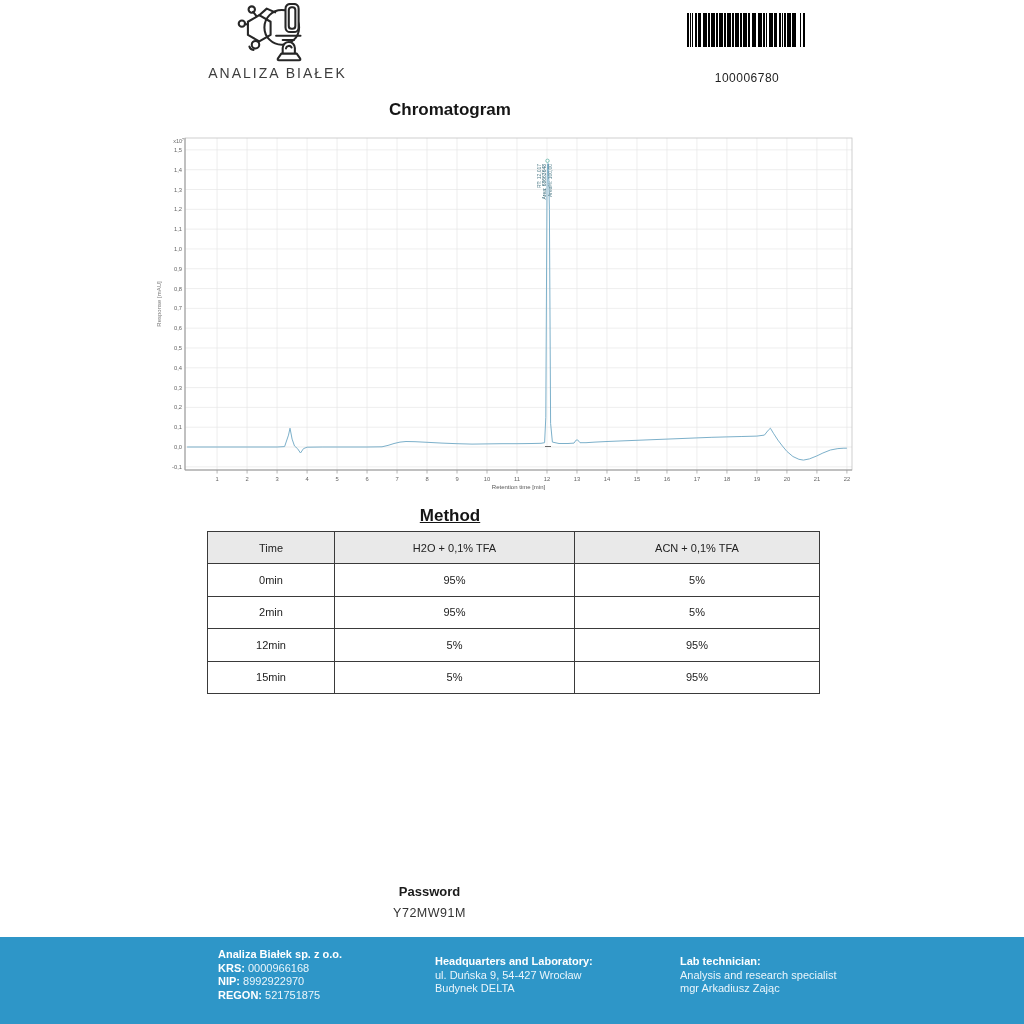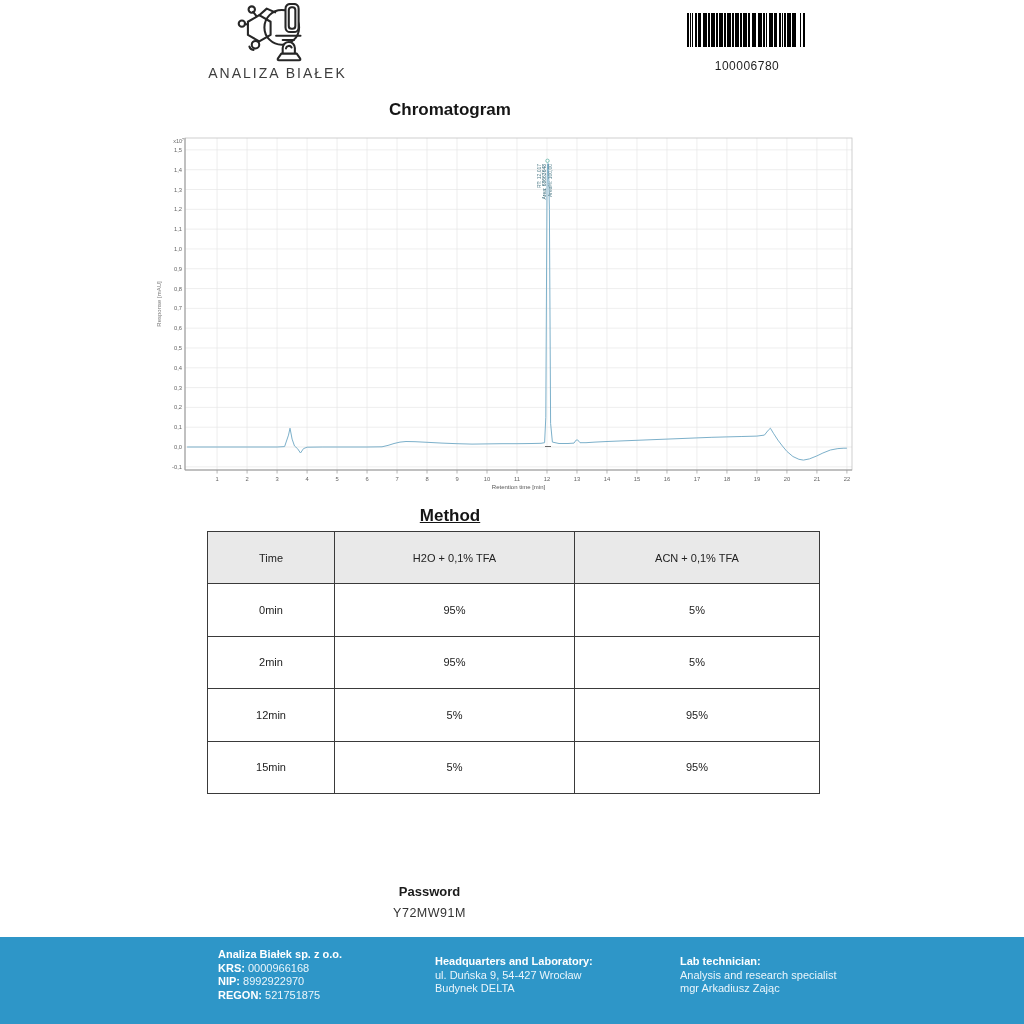--- a/index.html
+++ b/index.html
@@ -5,33 +5,33 @@
   html,body{margin:0;padding:0;background:#fff;}
   body{font-family:"Liberation Sans",sans-serif;color:#222;}
   #page{position:relative;width:1024px;height:1024px;background:#fff;overflow:hidden;}
   svg{font-family:"Liberation Sans",sans-serif;}
 
   .logo-wrap{position:absolute;left:180px;top:3px;width:195px;text-align:center;}
   .logo-icon{display:block;margin:0 auto;}
   .logo-text{margin-top:2px;font-size:14px;letter-spacing:2px;color:#3d3d3d;}
 
   .barcode-wrap{position:absolute;left:687px;top:13px;width:120px;text-align:center;}
-  .barcode-num{margin-top:8px;font-size:12px;letter-spacing:.5px;color:#1e1e1e;}
+  .barcode-num{margin-top:20px;font-size:12px;letter-spacing:.5px;color:#1e1e1e;}
 
   .section-title{position:absolute;left:0;width:900px;text-align:center;
     font-size:17px;font-weight:bold;color:#151515;}
   #chrom-title{top:100px;}
   #method-title{top:506px;text-decoration:underline;}
 
   #chart{position:absolute;left:148px;top:130px;}
 
   .method-table{position:absolute;left:207px;top:531px;width:612px;
     border-collapse:collapse;table-layout:fixed;font-size:11px;color:#222;}
   .method-table th,.method-table td{border:1.6px solid #3a3a3a;text-align:center;
-    font-weight:normal;padding:12px;}
+    font-weight:normal;padding:2px;}
   .method-table th{height:27px;background:#e9e9e9;}
   .method-table td{height:27.5px;background:#fff;}
   .method-table col.c1{width:127px;} .method-table col.c2{width:240px;} .method-table col.c3{width:245px;}
 
   .password-wrap{position:absolute;left:0;top:884px;width:859px;text-align:center;}
   .password-label{font-size:13px;font-weight:bold;color:#1b1b1b;}
   .password-value{margin-top:7px;font-size:12.5px;color:#333;letter-spacing:.5px;}
 
   .page-footer{position:absolute;left:0;top:937px;width:1024px;height:87px;background:#2e96c8;color:#fff;}
   .fcol{position:absolute;font-size:11px;line-height:13.5px;color:#eaf5fb;}

